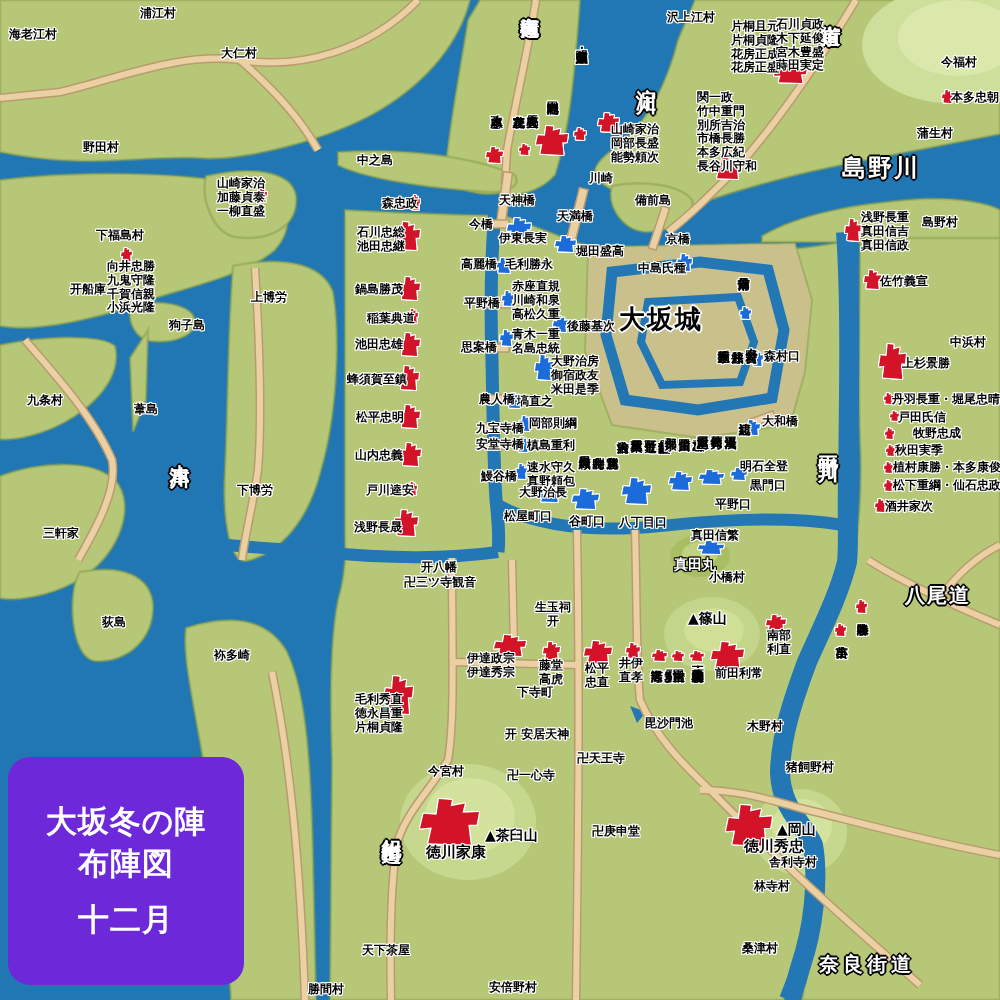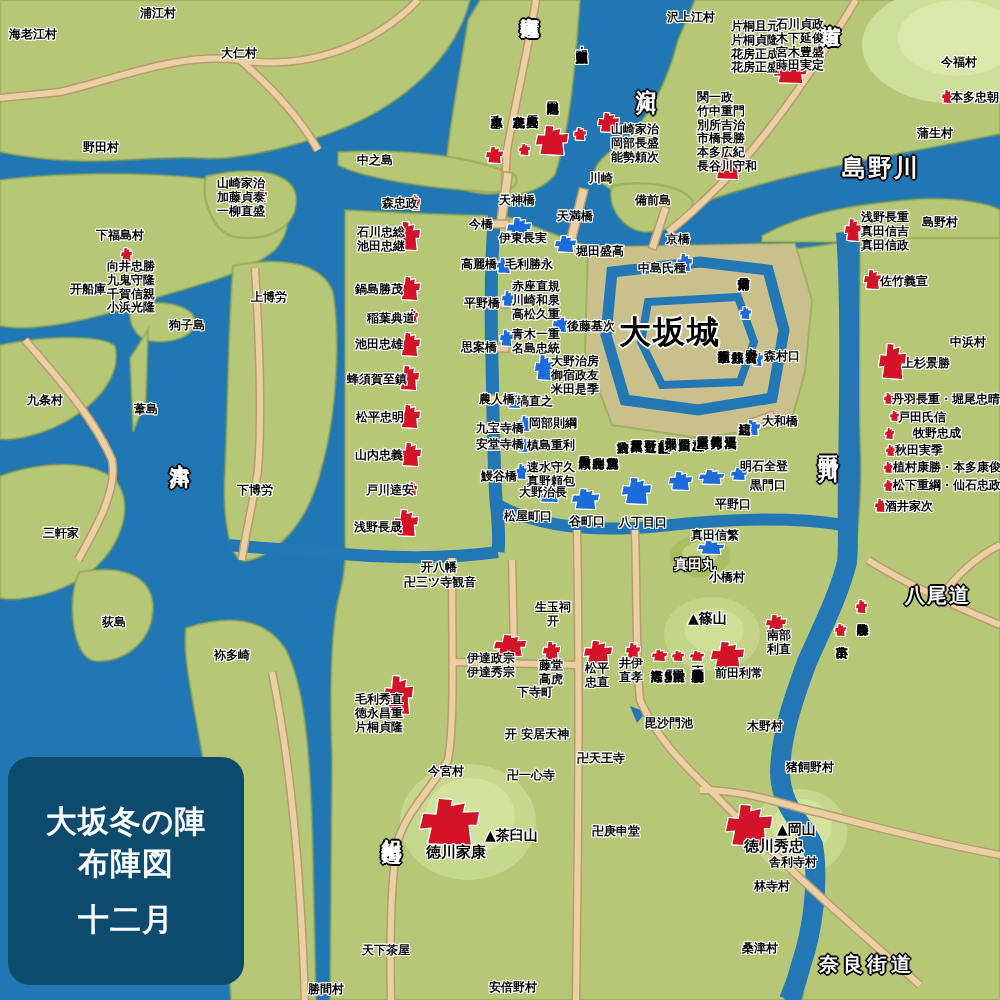--- a/index.html
+++ b/index.html
@@ -22,21 +22,21 @@
   .white{color:#fff;font-size:14px;
        text-shadow:-1px 0 #000,1px 0 #000,0 -1px #000,0 1px #000,
                    -1px -1px #000,1px 1px #000,-1px 1px #000,1px -1px #000;}
   .marker{position:absolute;z-index:2;
        filter:drop-shadow(1px 0 0 #fff) drop-shadow(-1px 0 0 #fff)
               drop-shadow(0 1px 0 #fff) drop-shadow(0 -1px 0 #fff);}
   .marker>div{width:100%;height:100%;
        clip-path:polygon(32% 0%,54% 2%,52% 16%,76% 10%,72% 30%,100% 28%,96% 56%,
                          82% 56%,86% 100%,14% 96%,20% 62%,0% 64%,6% 32%,28% 34%);}
   #legend{position:absolute;left:8px;top:757px;width:236px;height:228px;z-index:5;
-       background:#0c4a6e;border-radius:22px;display:flex;flex-direction:column;
+       background:#6d28d9;border-radius:22px;display:flex;flex-direction:column;
        align-items:center;justify-content:center;color:#fff;font-weight:bold;}
   #legend div{font-size:31px;line-height:1.35;letter-spacing:1px;}
   #legend .gap{height:14px;}
 </style>
 </head>
 <body>
 
 <div id="stage">
 
 <svg id="terrain" width="1000" height="1000" viewBox="0 0 1000 1000">
@@ -188,21 +188,21 @@
     </div>
     <div class="lbl big" style="left: 905px; top: 584px; font-size: 20px; letter-spacing: 2px;">
       <div>八尾道</div>
     </div>
     <div class="lbl vert big" style="left: 380px; top: 823px; font-size: 20px; letter-spacing: 2px;">
       <div>紀州街道</div>
     </div>
     <div class="lbl big" style="left: 819px; top: 953px; font-size: 20px; letter-spacing: 4px;">
       <div>奈良街道</div>
     </div>
-    <div class="lbl bigdark" style="left: 619px; top: 314px; font-size: 32px; letter-spacing: 2px;">
+    <div class="lbl bigdark" style="left: 619px; top: 305px; font-size: 26px; letter-spacing: 2px;">
       <div>大坂城</div>
     </div>
     <div class="lbl white" style="left: 674px; top: 556px;">
       <div>真田丸</div>
     </div>
     <div class="lbl" style="left: 140px; top: 7px;">
       <div>浦江村</div>
     </div>
     <div class="lbl" style="left: 9px; top: 28px;">
       <div>海老江村</div>

